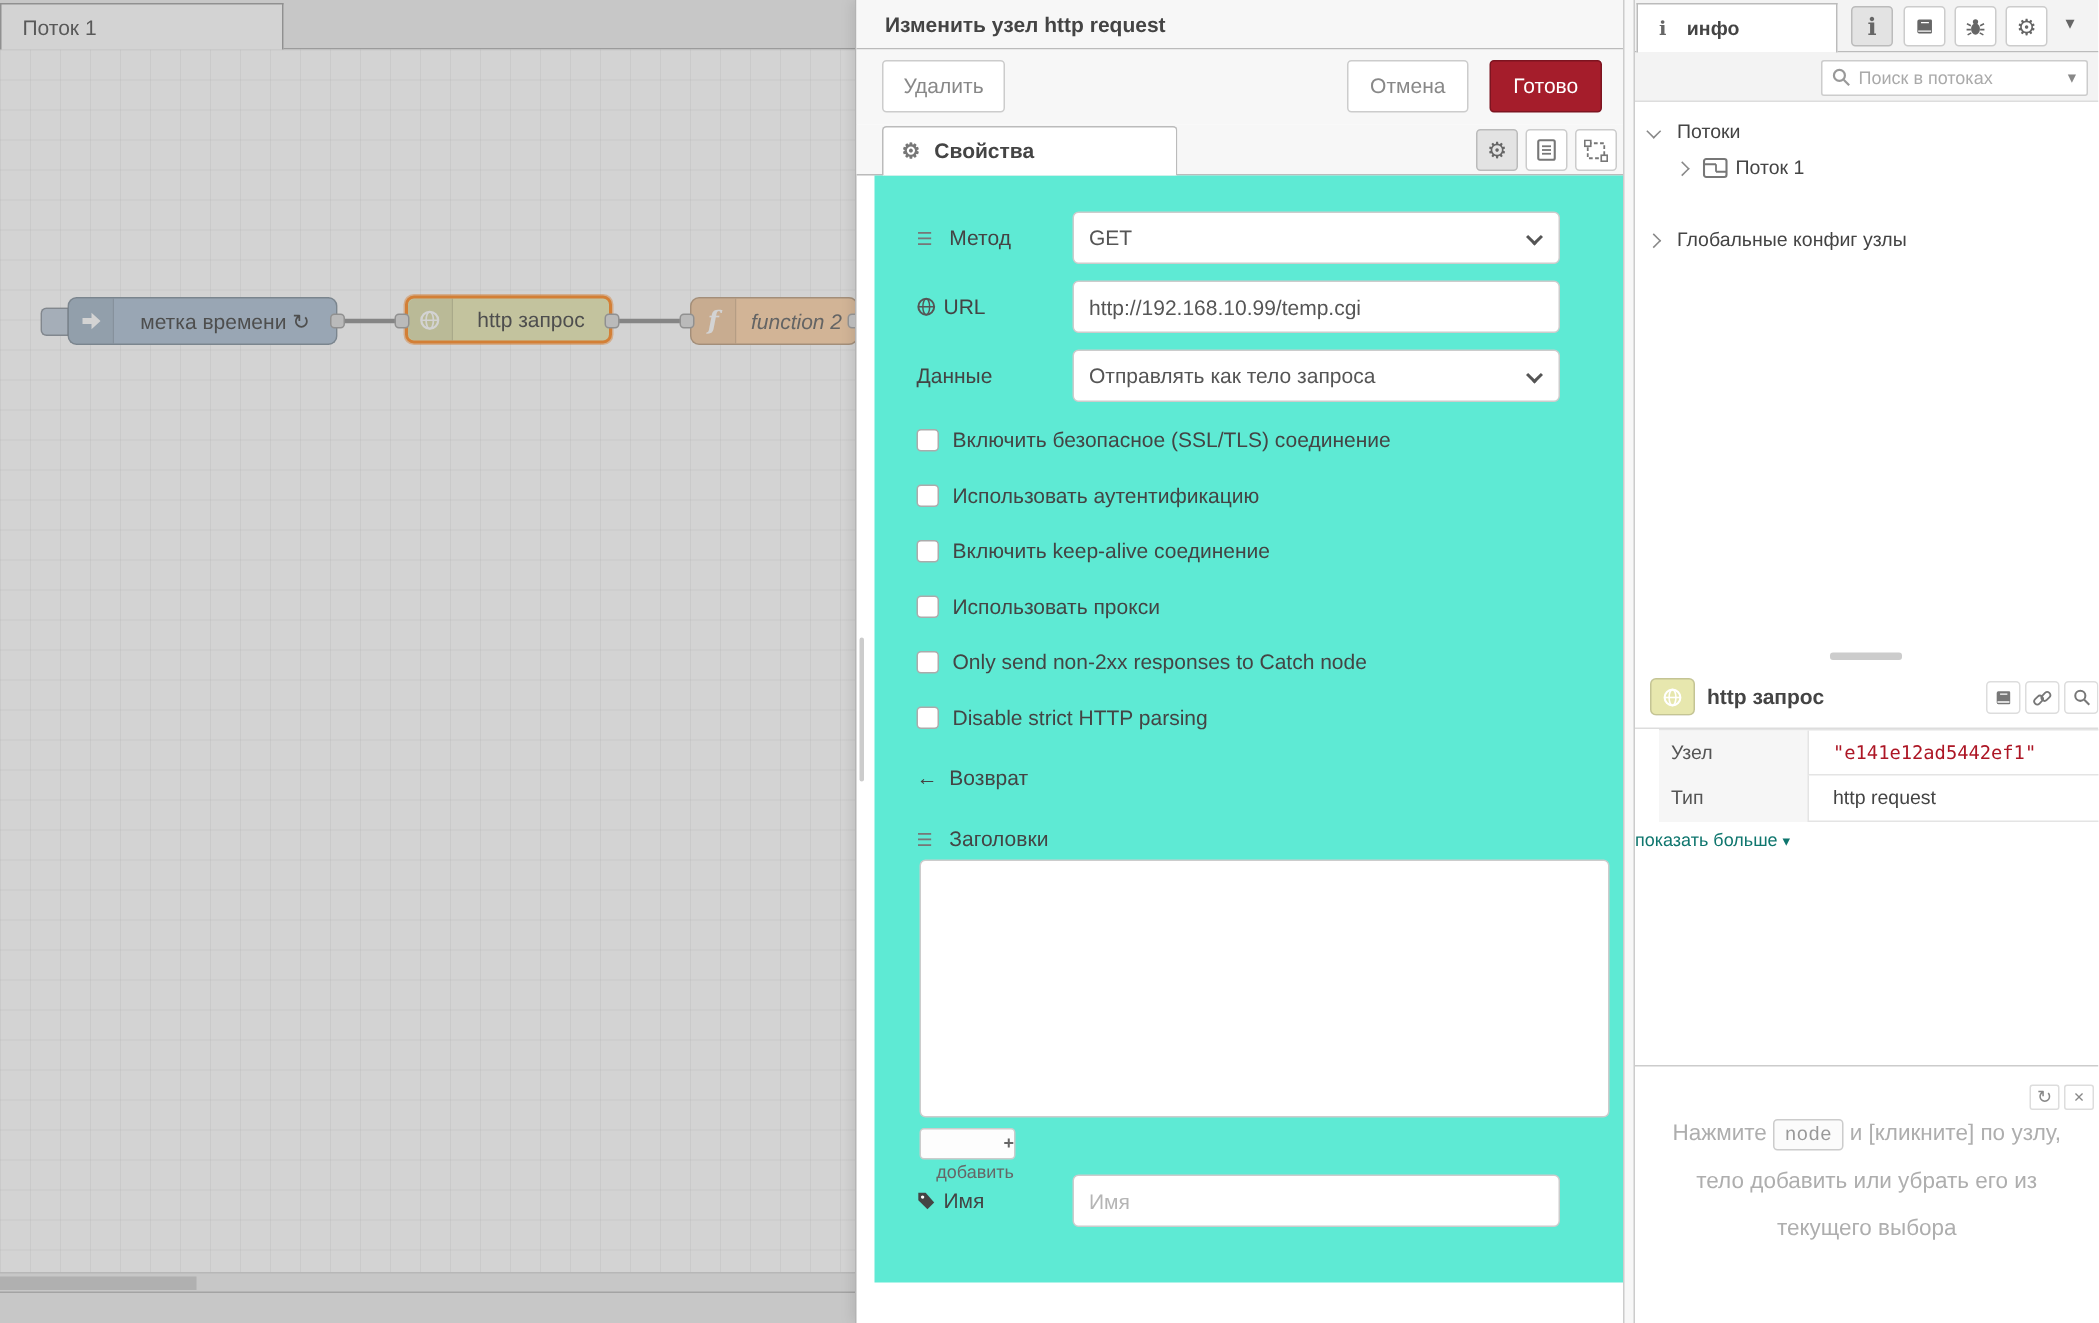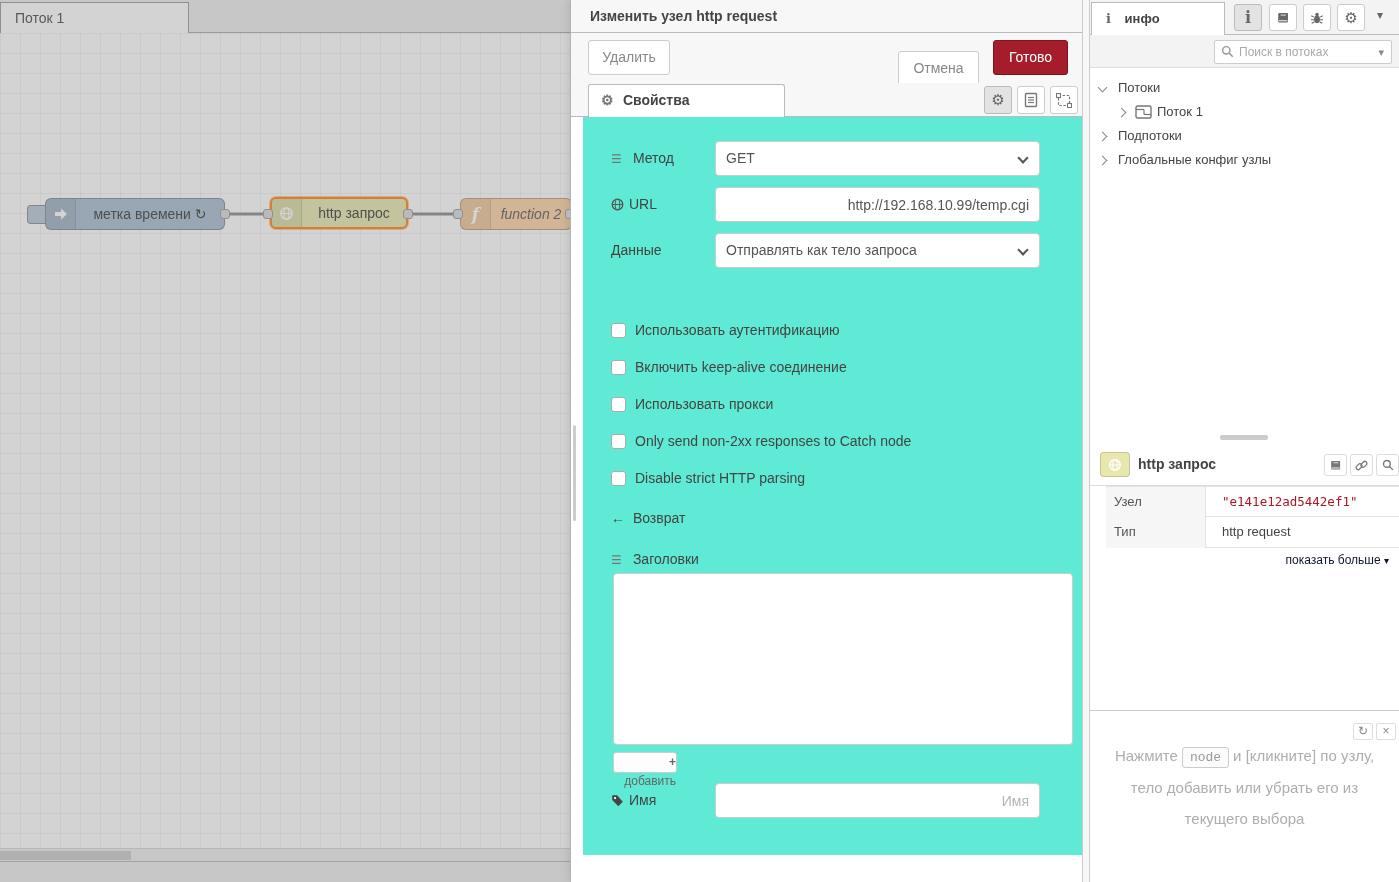--- a/index.html
+++ b/index.html
@@ -35,36 +35,36 @@
   
   #tray { left:570px; top:0; width:512px; height:882px; background:#fff;
     border-left:1px solid #b3b3b3; box-shadow:-2px 0 8px rgba(0,0,0,0.12); }
   #tray-grip { left:2px; top:425px; width:3px; height:96px; background:#ccc; border-radius:2px; }
   #tray-header { left:0; top:0; width:100%; height:33px; background:#f7f7f7; border-bottom:1px solid #bbb;
     font-weight:bold; font-size:14px; color:#444; line-height:32px; padding-left:19px; }
   #tray-toolbar { left:0; top:33px; width:100%; height:50px; background:#f7f7f7;padding-left:26px; }
   .btn { position:absolute; top:7px; height:35px; border:1px solid #ccc; border-radius:3px;
     background:#fff; color:#888; font-size:14px; text-align:center; line-height:33px; cursor:pointer; }
   #btn-delete { left:17px; width:82px; }
-  #btn-cancel { left:327px; width:81px;margin-top:11px; }
+  #btn-cancel { left:327px; width:81px; }
   #btn-done  { left:422px; width:75px; color:#fff; border-color:#7d1420; }
   #tray-tabs { left:0; top:83px; width:100%; height:34px; background:#f7f7f7; border-bottom:1px solid #bbb; }
   #tab-props { position:absolute; left:17px; top:1px; width:197px; height:33px; background:#fff;
     border:1px solid #bbb; border-bottom:none; border-radius:3px 3px 0 0; z-index:2;
     font-size:14px; color:#444; font-weight:bold; line-height:31px; padding-left:12px; }
   .mini-btn { position:absolute; top:3px; width:28px; height:28px; background:#fff; border:1px solid #ccc;
     border-radius:3px; display:flex; align-items:center; justify-content:center; color:#777; cursor:pointer;}
   .mini-btn.pressed { background:#e3e3e3; border-color:#bbb; }
   #tray-content { left:12px; top:117px; width:514px; height:738px; background:#5eead4; overflow:hidden; }
   .frow { position:absolute; left:0; width:100%; height:34px; }
   .flabel { position:absolute; left:28px; top:0; height:34px; line-height:34px; font-size:14px; color:#444; }
   .ficon { display:inline-block; width:18px; color:#777; }
   .control { position:absolute; left:132px; top:0; width:325px; height:35px; border:1px solid #ccc;
     border-radius:4px; background:#fff; font-size:14px; color:#555; line-height:33px; padding:0 10px; }
-  input.control { line-height:normal;text-align:right; }
+  input.control { line-height:normal; }
   input::placeholder { color:#b5b5b5; }
   .chev { position:absolute; right:12px; top:12px; width:8px; height:8px;
     border-right:2px solid #555; border-bottom:2px solid #555; transform:rotate(45deg); }
   .cbrow { position:absolute; left:28px; height:20px; display:flex; align-items:center; }
   .cb { width:15px; height:15px; border:1px solid #ababab; border-radius:3px; background:#fff;
     margin-right:9px; flex:0 0 15px; }
   .cblabel { font-size:14px; color:#444; white-space:nowrap; }
   #headers-box { position:absolute; left:30px; top:456px; width:460px; height:172px;
     border:1px solid #ccc; border-radius:4px; background:#fff; }
   #add-btn { position:absolute; left:30px; top:635px; width:64px; height:21px; background:#fdfdfd;
@@ -108,22 +108,22 @@
   #ni-title { position:absolute; left:48px; top:12px; font-size:14px; font-weight:bold; color:#444; }
   .ni-btn { position:absolute; top:10px; width:23px; height:22px; background:#fff; border:1px solid #ddd;
     border-radius:3px; display:flex; align-items:center; justify-content:center; cursor:pointer; }
   .ni-table { left:0; top:486px; width:100%; }
   .ni-row { position:absolute; left:16px; width:100%; height:31px; border-bottom:1px solid #e4e4e4; }
   .ni-key { position:absolute; left:0; top:0; width:100px; height:31px; background:#f6f6f6;
     border-right:1px solid #e4e4e4; font-size:13px; color:#555; line-height:30px; padding-left:8px; }
   .ni-val { position:absolute; left:100px; top:0; right:0; height:31px; font-size:13px; color:#444;
     line-height:30px; padding-left:16px; }
   .mono { font-family:"DejaVu Sans Mono", monospace; font-size:12.5px; }
-  #show-more { left:0; top:553px; width:100%; height:20px; text-align:right; padding-right:10px;
-    font-size:12px; color:#0f172a; cursor:pointer; }
+  #show-more { left:0; top:553px; width:100%; height:20px; padding-right:10px;
+    font-size:12px; color:#0f766e; cursor:pointer; }
   #tip-panel { left:0; top:710px; width:100%; height:172px; background:#fff; border-top:1px solid #ccc; }
   .tip-btn { position:absolute; top:12px; width:20px; height:17px; border:1px solid #ddd; border-radius:2px;
     background:#fff; color:#888; font-size:12px; text-align:center; line-height:15px; cursor:pointer; }
   .tip-line { position:absolute; left:0; width:100%; text-align:center; font-size:15px; color:#aeaeae; }
   kbd { font-family:"Liberation Mono", monospace; font-size:13px; color:#999; background:#fbfbfb;
     border:1px solid #ccc; border-radius:3px; padding:2px 7px; margin:0 4px; }
   svg { display:block; }
 </style>
 </head>
 <body>
@@ -243,20 +243,24 @@
       </div>
 
       <div class="frow" style="top:116px;">
         <div class="flabel">Данные</div>
         <div class="control">
           <span>Отправлять как тело запроса</span>
           <span class="chev"></span>
         </div>
       </div>
 
+      <div class="cbrow" style="top:166px;">
+        <span class="cb"></span>
+        <span class="cblabel">Включить безопасное (SSL/TLS) соединение</span>
+      </div>
       <div class="cbrow" style="top:203px;">
         <span class="cb"></span>
         <span class="cblabel">Использовать аутентификацию</span>
       </div>
       <div class="cbrow" style="top:240px;">
         <span class="cb"></span>
         <span class="cblabel">Включить keep-alive соединение</span>
       </div>
       <div class="cbrow" style="top:277px;">
         <span class="cb"></span>
@@ -360,24 +364,20 @@
     <div class="tree-row" style="top:100px;">
       <span class="tchev right" style="left:28px; top:9px;"></span>
       <svg class="abs" style="left:45px; top:5px;" width="17" height="14" viewBox="0 0 17 14">
         <rect x="1" y="1" width="15" height="12" rx="1.5" fill="none" stroke="#777" stroke-width="1.4"></rect>
         <line x1="1" y1="4.5" x2="9" y2="4.5" stroke="#777" stroke-width="1.2"></line>
         <line x1="9" y1="4.5" x2="9" y2="9.5" stroke="#777" stroke-width="1.2"></line>
         <line x1="9" y1="9.5" x2="16" y2="9.5" stroke="#777" stroke-width="1.2"></line>
       </svg>
       <span class="abs" style="left:67px;">Поток 1</span>
     </div>
-    <div class="tree-row" style="top:124px;">
-      <span class="tchev right" style="left:9px; top:9px;"></span>
-      <span class="abs" style="left:28px;">Подпотоки</span>
-    </div>
     <div class="tree-row" style="top:148px;">
       <span class="tchev right" style="left:9px; top:9px;"></span>
       <span class="abs" style="left:28px;">Глобальные конфиг узлы</span>
     </div>
 
     <div id="splitter" class="abs">
       <div class="pill"></div>
     </div>
 
     <div id="ni-header" class="abs">

